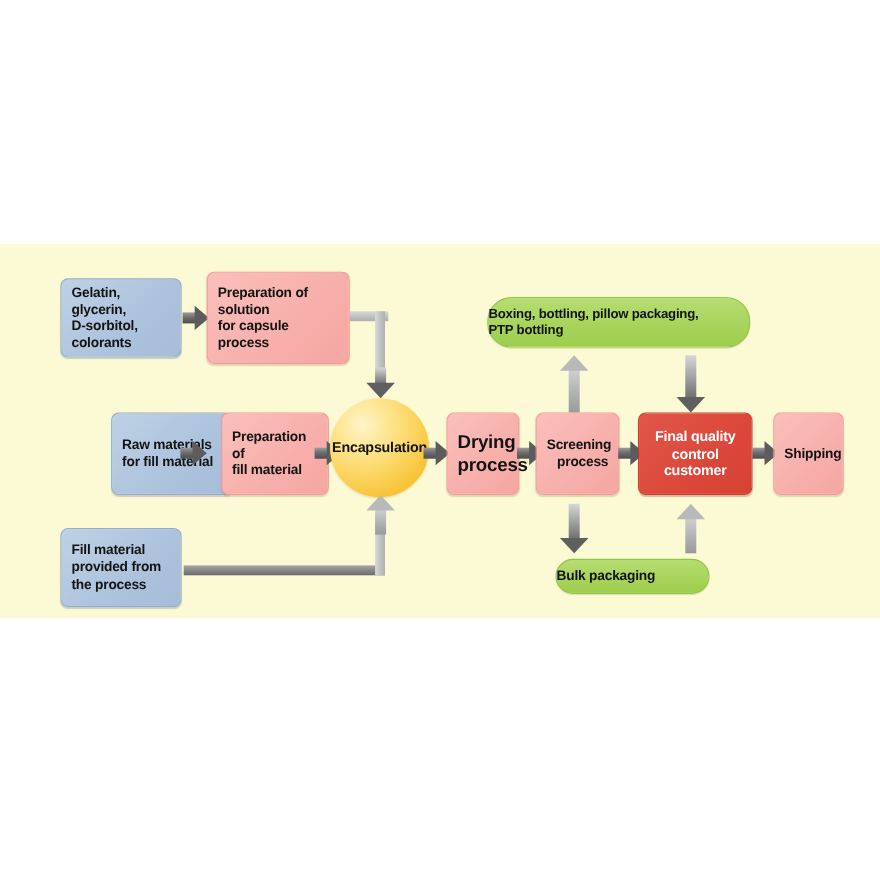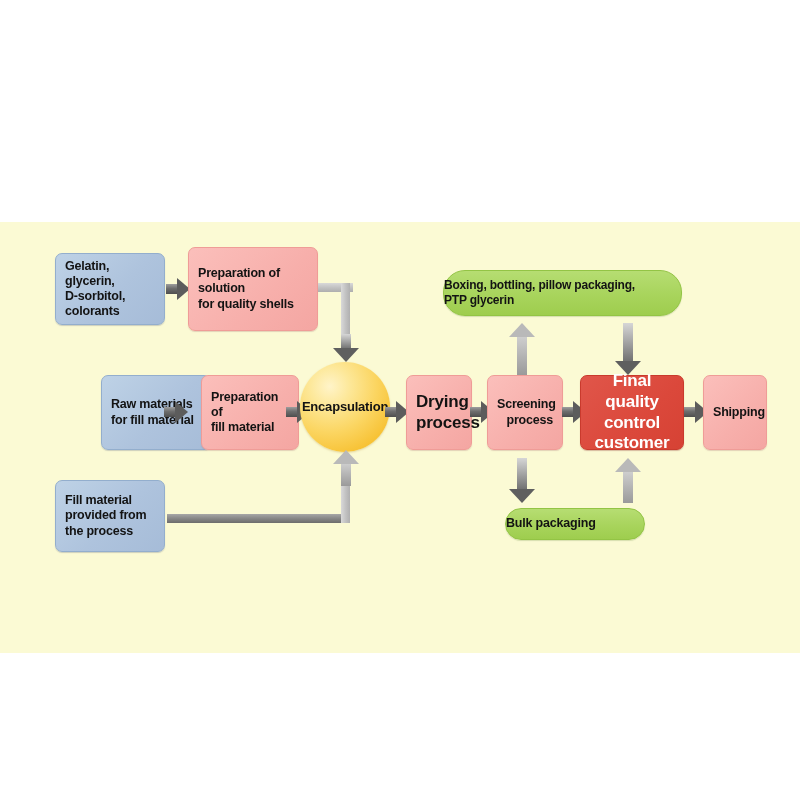--- a/index.html
+++ b/index.html
@@ -13,21 +13,21 @@
     position: relative;
     overflow: hidden;
     font-family: "Liberation Sans", sans-serif;
   }
 
   #diagram-panel {
     position: absolute;
     left: 0;
     top: 222px;
     width: 800px;
-    height: 431px;
+    height: 340px;
     background: #fbfad4;
   }
 
   .node {
     position: absolute;
     box-sizing: border-box;
     display: flex;
     align-items: center;
     justify-content: flex-start;
     font-weight: bold;
@@ -172,35 +172,35 @@
   </div>
 
   <div class="arrow-h" style="left:166px; top:56px;">
     <span class="shaft"></span>
     <span class="head"></span>
   </div>
 
   <div class="node box box-pink" style="left:188px; top:25px; width:130px; height:84px; font-size:12.5px;">
     <span class="node-text">
       <span>Preparation of solution</span><br>
-      <span>for quality shells</span>
+      <span>for capsule process</span>
     </span>
   </div>
 
   <div class="elbow-seg seg-h-light" style="left:318px; top:61px; width:35px; height:9px;"></div>
   <div class="elbow-seg seg-v-light" style="left:341px; top:61px; width:9px; height:64px;"></div>
   <div class="arrow-v arrow-down" style="left:333px; top:112px; height:28px;">
     <span class="shaft"></span>
     <span class="head"></span>
   </div>
 
   <div class="node pill" style="left:443px; top:270px; width:239px; height:46px; font-size:12px; top:48px;">
     <span class="node-text">
       <span>Boxing, bottling, pillow packaging,</span><br>
-      <span>PTP glycerin</span>
+      <span>PTP bottling</span>
     </span>
   </div>
 
   <div class="arrow-v arrow-up" style="left:509px; top:101px; height:52px;">
     <span class="shaft"></span>
     <span class="head"></span>
   </div>
 
   <div class="arrow-v arrow-down" style="left:615px; top:101px; height:52px;">
     <span class="shaft"></span>
@@ -257,21 +257,21 @@
       <span>Screening</span><br>
       <span>process</span>
     </span>
   </div>
 
   <div class="arrow-h" style="left:562px; top:179px;">
     <span class="shaft"></span>
     <span class="head"></span>
   </div>
 
-  <div class="node box box-red" style="left:580px; top:153px; width:104px; height:75px; font-size:17px; justify-content:center; text-align:center;">
+  <div class="node box box-red" style="left:580px; top:153px; width:104px; height:75px; font-size:13px; justify-content:center; text-align:center;">
     <span class="node-text">
       <span>Final quality</span><br>
       <span>control customer</span>
     </span>
   </div>
 
   <div class="arrow-h" style="left:684px; top:179px;">
     <span class="shaft"></span>
     <span class="head"></span>
   </div>

